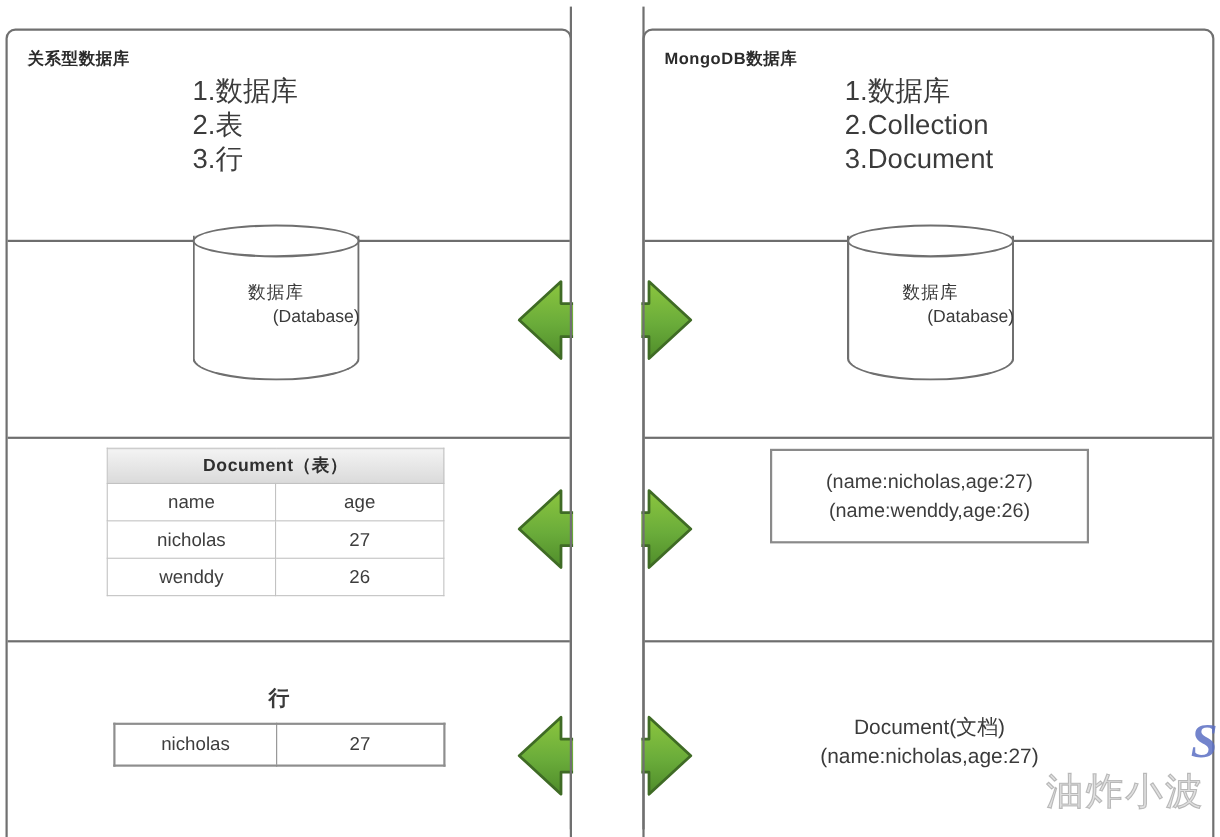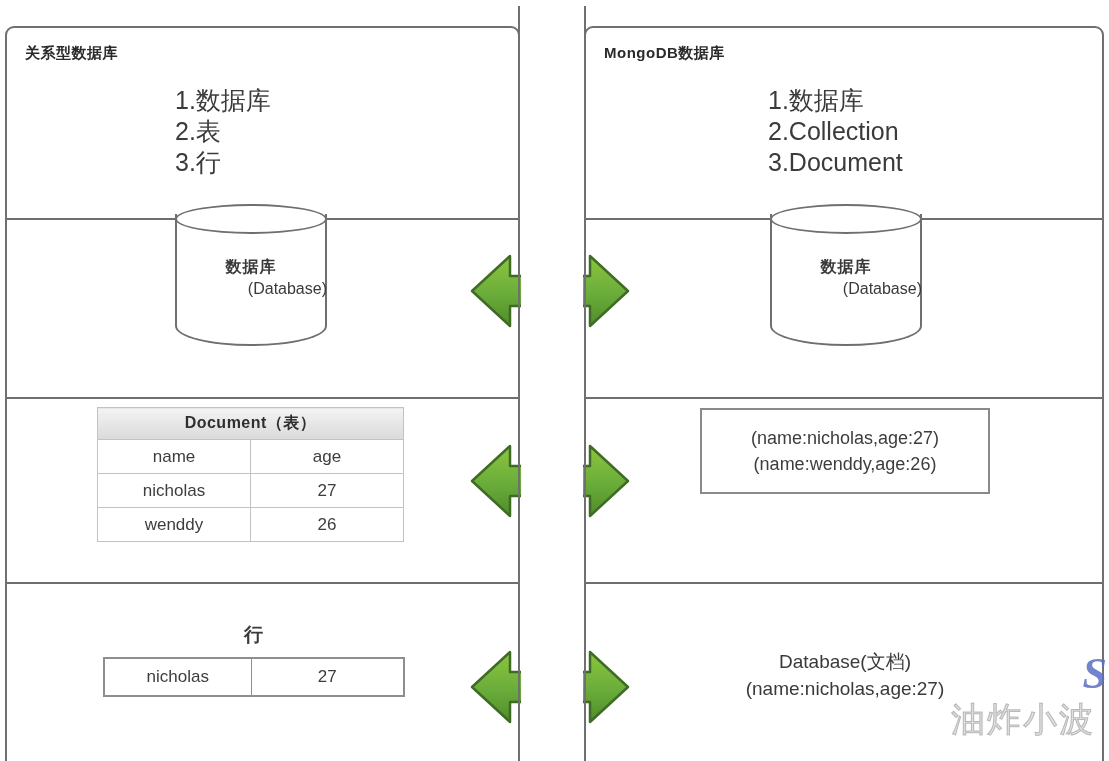--- a/index.html
+++ b/index.html
@@ -40,21 +40,20 @@
     border-top:2px solid #6e6e6e;
   }
 
   
   .num-list{
     position:absolute;
     font-size:25px;
     line-height:31px;
     color:#3b3b3b;
     white-space:nowrap;
-    margin-top:17px;
   }
   #list-left{left:175px;top:68px;}
   #list-right{left:768px;top:68px;}
   .num-list div{padding:0;}
 
   
   .cylinder{
     position:absolute;
     width:152px;height:152px;
   }
@@ -75,21 +74,21 @@
     border-radius:50%;
     box-sizing:border-box;
     background:#fff;
   }
   .cyl-label{
     position:absolute;left:0;top:52px;width:152px;
     text-align:center;
     font-size:16px;line-height:22px;
     color:#3a3a3a;
   }
-  .cyl-label .cn{font-weight:bold;letter-spacing:1px;}
+  .cyl-label .cn{font-weight:normal;letter-spacing:1px;}
   .cyl-label .en{font-size:16px;text-align:right;}
   #cyl-left{left:175px;top:204px;}
   #cyl-right{left:770px;top:204px;}
 
   
   #student-table{
     position:absolute;left:97px;top:407px;
     width:307px;
     border:1px solid #b6b6b6;
     border-collapse:collapse;
@@ -283,21 +282,21 @@
   </div>
 
   <div id="collection-wrap">
     <div id="collection-box">
       <div>(name:nicholas,age:27)</div>
       <div>(name:wenddy,age:26)</div>
     </div>
   </div>
 
   <div id="document-wrap">
-    <div>Database(文档)</div>
+    <div>Document(文档)</div>
     <div>(name:nicholas,age:27)</div>
   </div>
 
   <div class="arrow" id="arrow-1">
     <svg viewBox="0 0 160 78" width="160" height="78" xmlns="http://www.w3.org/2000/svg">
       <defs>
         <linearGradient id="g1" x1="0" y1="0" x2="0" y2="1">
           <stop offset="0%" stop-color="#8cc63f"></stop>
           <stop offset="55%" stop-color="#6aac3a"></stop>
           <stop offset="100%" stop-color="#4f8c2a"></stop>

